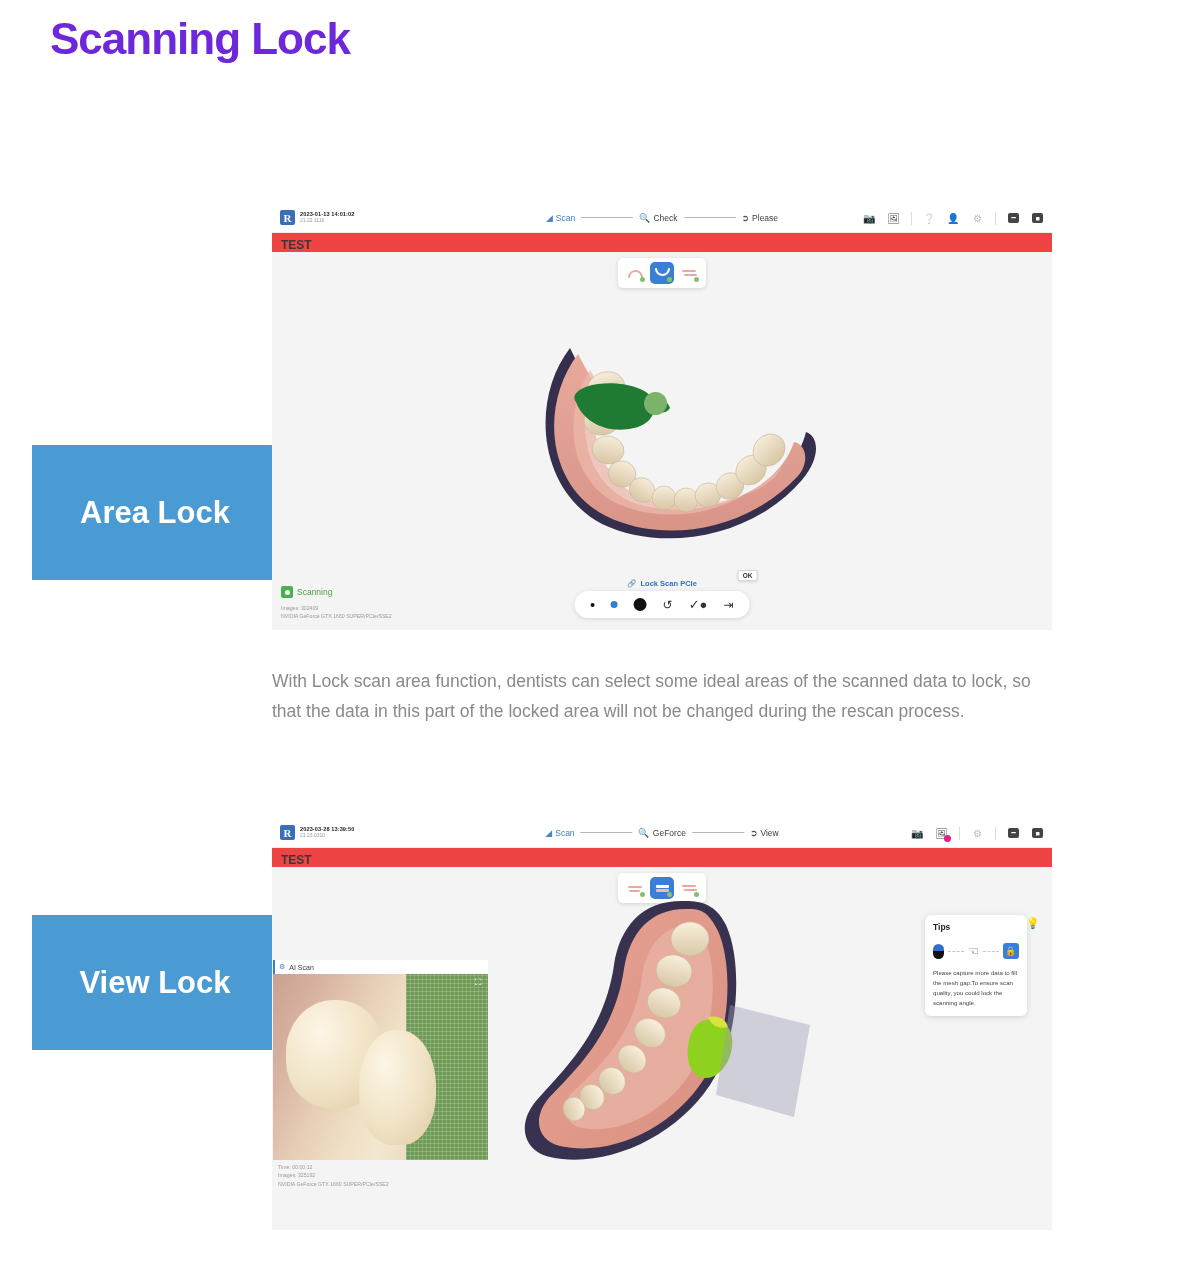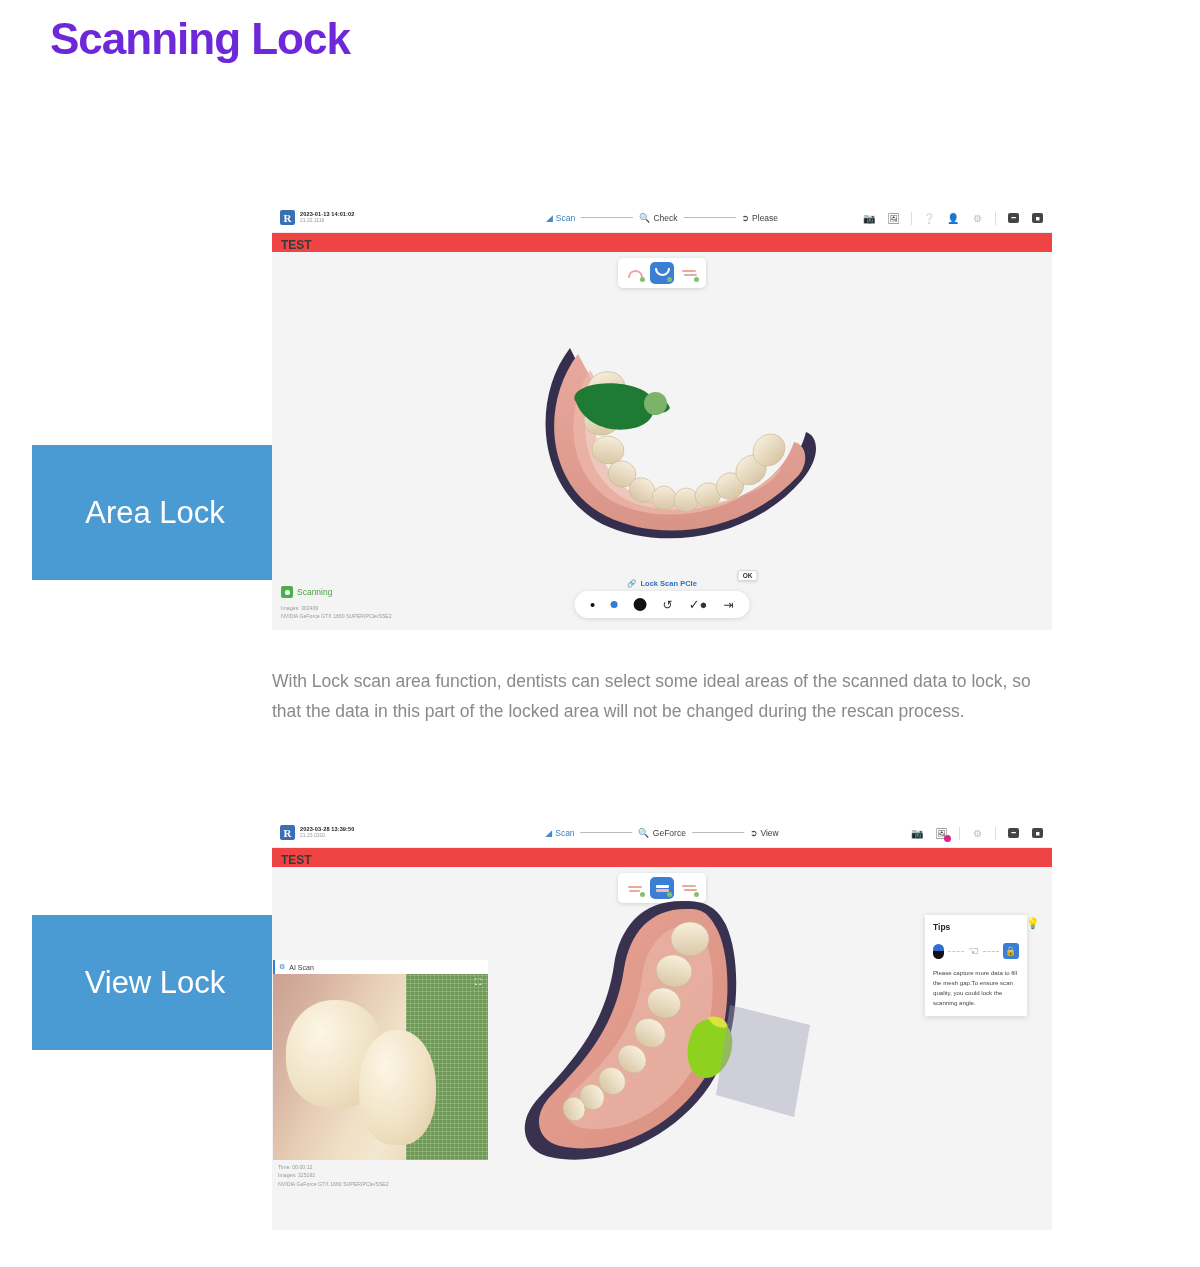--- a/index.html
+++ b/index.html
@@ -19,21 +19,21 @@
     color:#6d28d9; letter-spacing:-1px;
     line-height:1.05;
   }
 
   
   .side-label {
     position:absolute;
     background:#4a9ad4;
     color:#ffffff;
     display:flex; align-items:center; justify-content:center;
-    font-size:31px; font-weight:normal;
+    font-size:31px; font-weight:bold;
   }
   #label-area { left:32px; top:445px; width:246px; height:135px; }
   #label-view { left:32px; top:915px; width:246px; height:135px; }
 
   
   .app-window {
     position:absolute;
     background:#f4f4f4;
     overflow:hidden;
     font-family:"Liberation Sans", sans-serif;
@@ -177,21 +177,21 @@
   .body-para {
     position:absolute; left:272px; top:666px; width:782px;
     font-size:17.5px; line-height:1.72; color:#8a8a8a;
     font-family:"Liberation Sans", sans-serif;
   }
 
   
   .tips-card {
     position:absolute; right:25px; top:48px;
     width:102px;
-    background:#fff; border-radius:0;
+    background:#fff; border-radius:6px;
     box-shadow:0 1px 6px rgba(0,0,0,.14);
     padding:7px 8px 9px 8px;
   }
   .tips-title { font-size:8.5px; font-weight:bold; color:#222; }
   .tips-icons {
     display:flex; align-items:center; justify-content:center;
     gap:4px; margin:11px 0 9px 0;
   }
   .mouse-ic {
     width:11px;height:15px;border-radius:6px;

